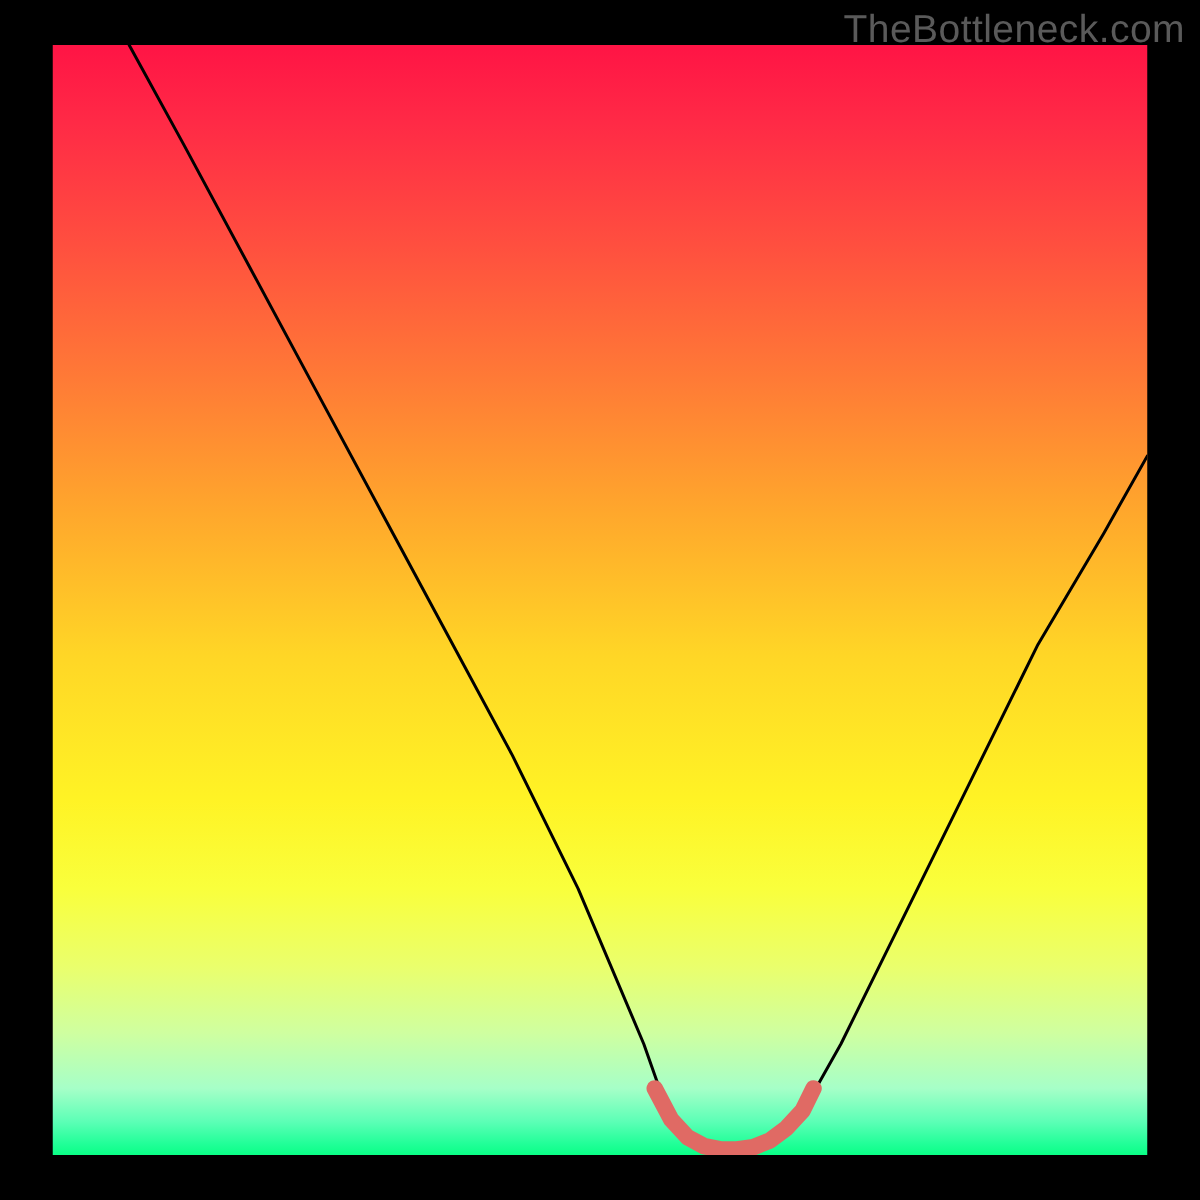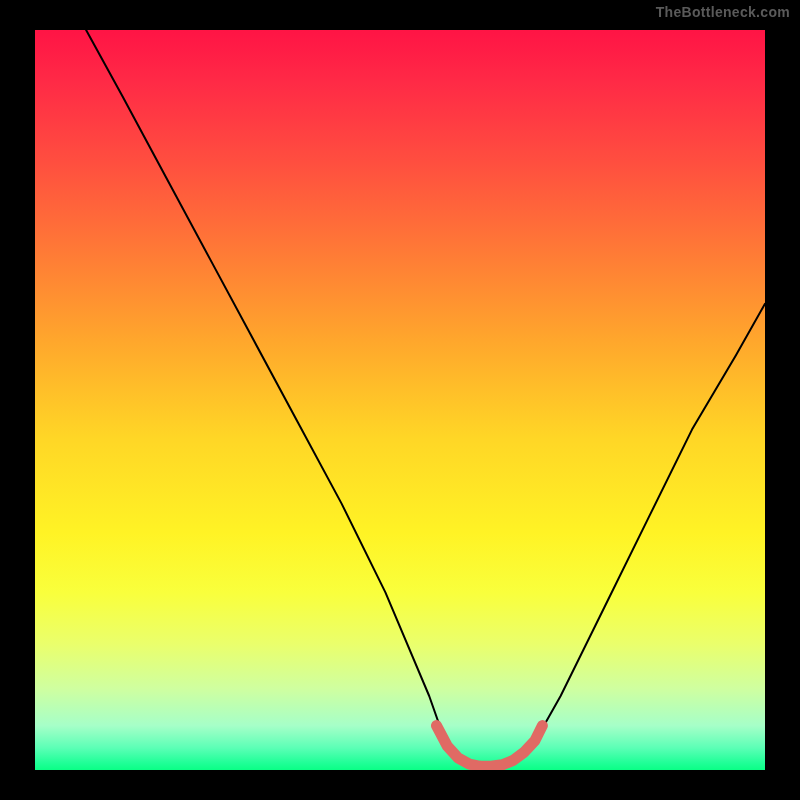--- a/index.html
+++ b/index.html
@@ -15,22 +15,22 @@
     position: relative;
     width: 800px;
     height: 800px;
     background: #000;
   }
   .watermark {
     position: absolute;
     top: 4px;
     right: 10px;
     color: #5a5a5a;
-    font-size: 14px;
-    font-weight: 700;
+    font-size: 26px;
+    font-weight: 400;
     letter-spacing: 0.3px;
     z-index: 10;
     user-select: none;
   }
   .plot-area {
     position: absolute;
     left: 35px;
     top: 30px;
     width: 730px;
     height: 740px;

